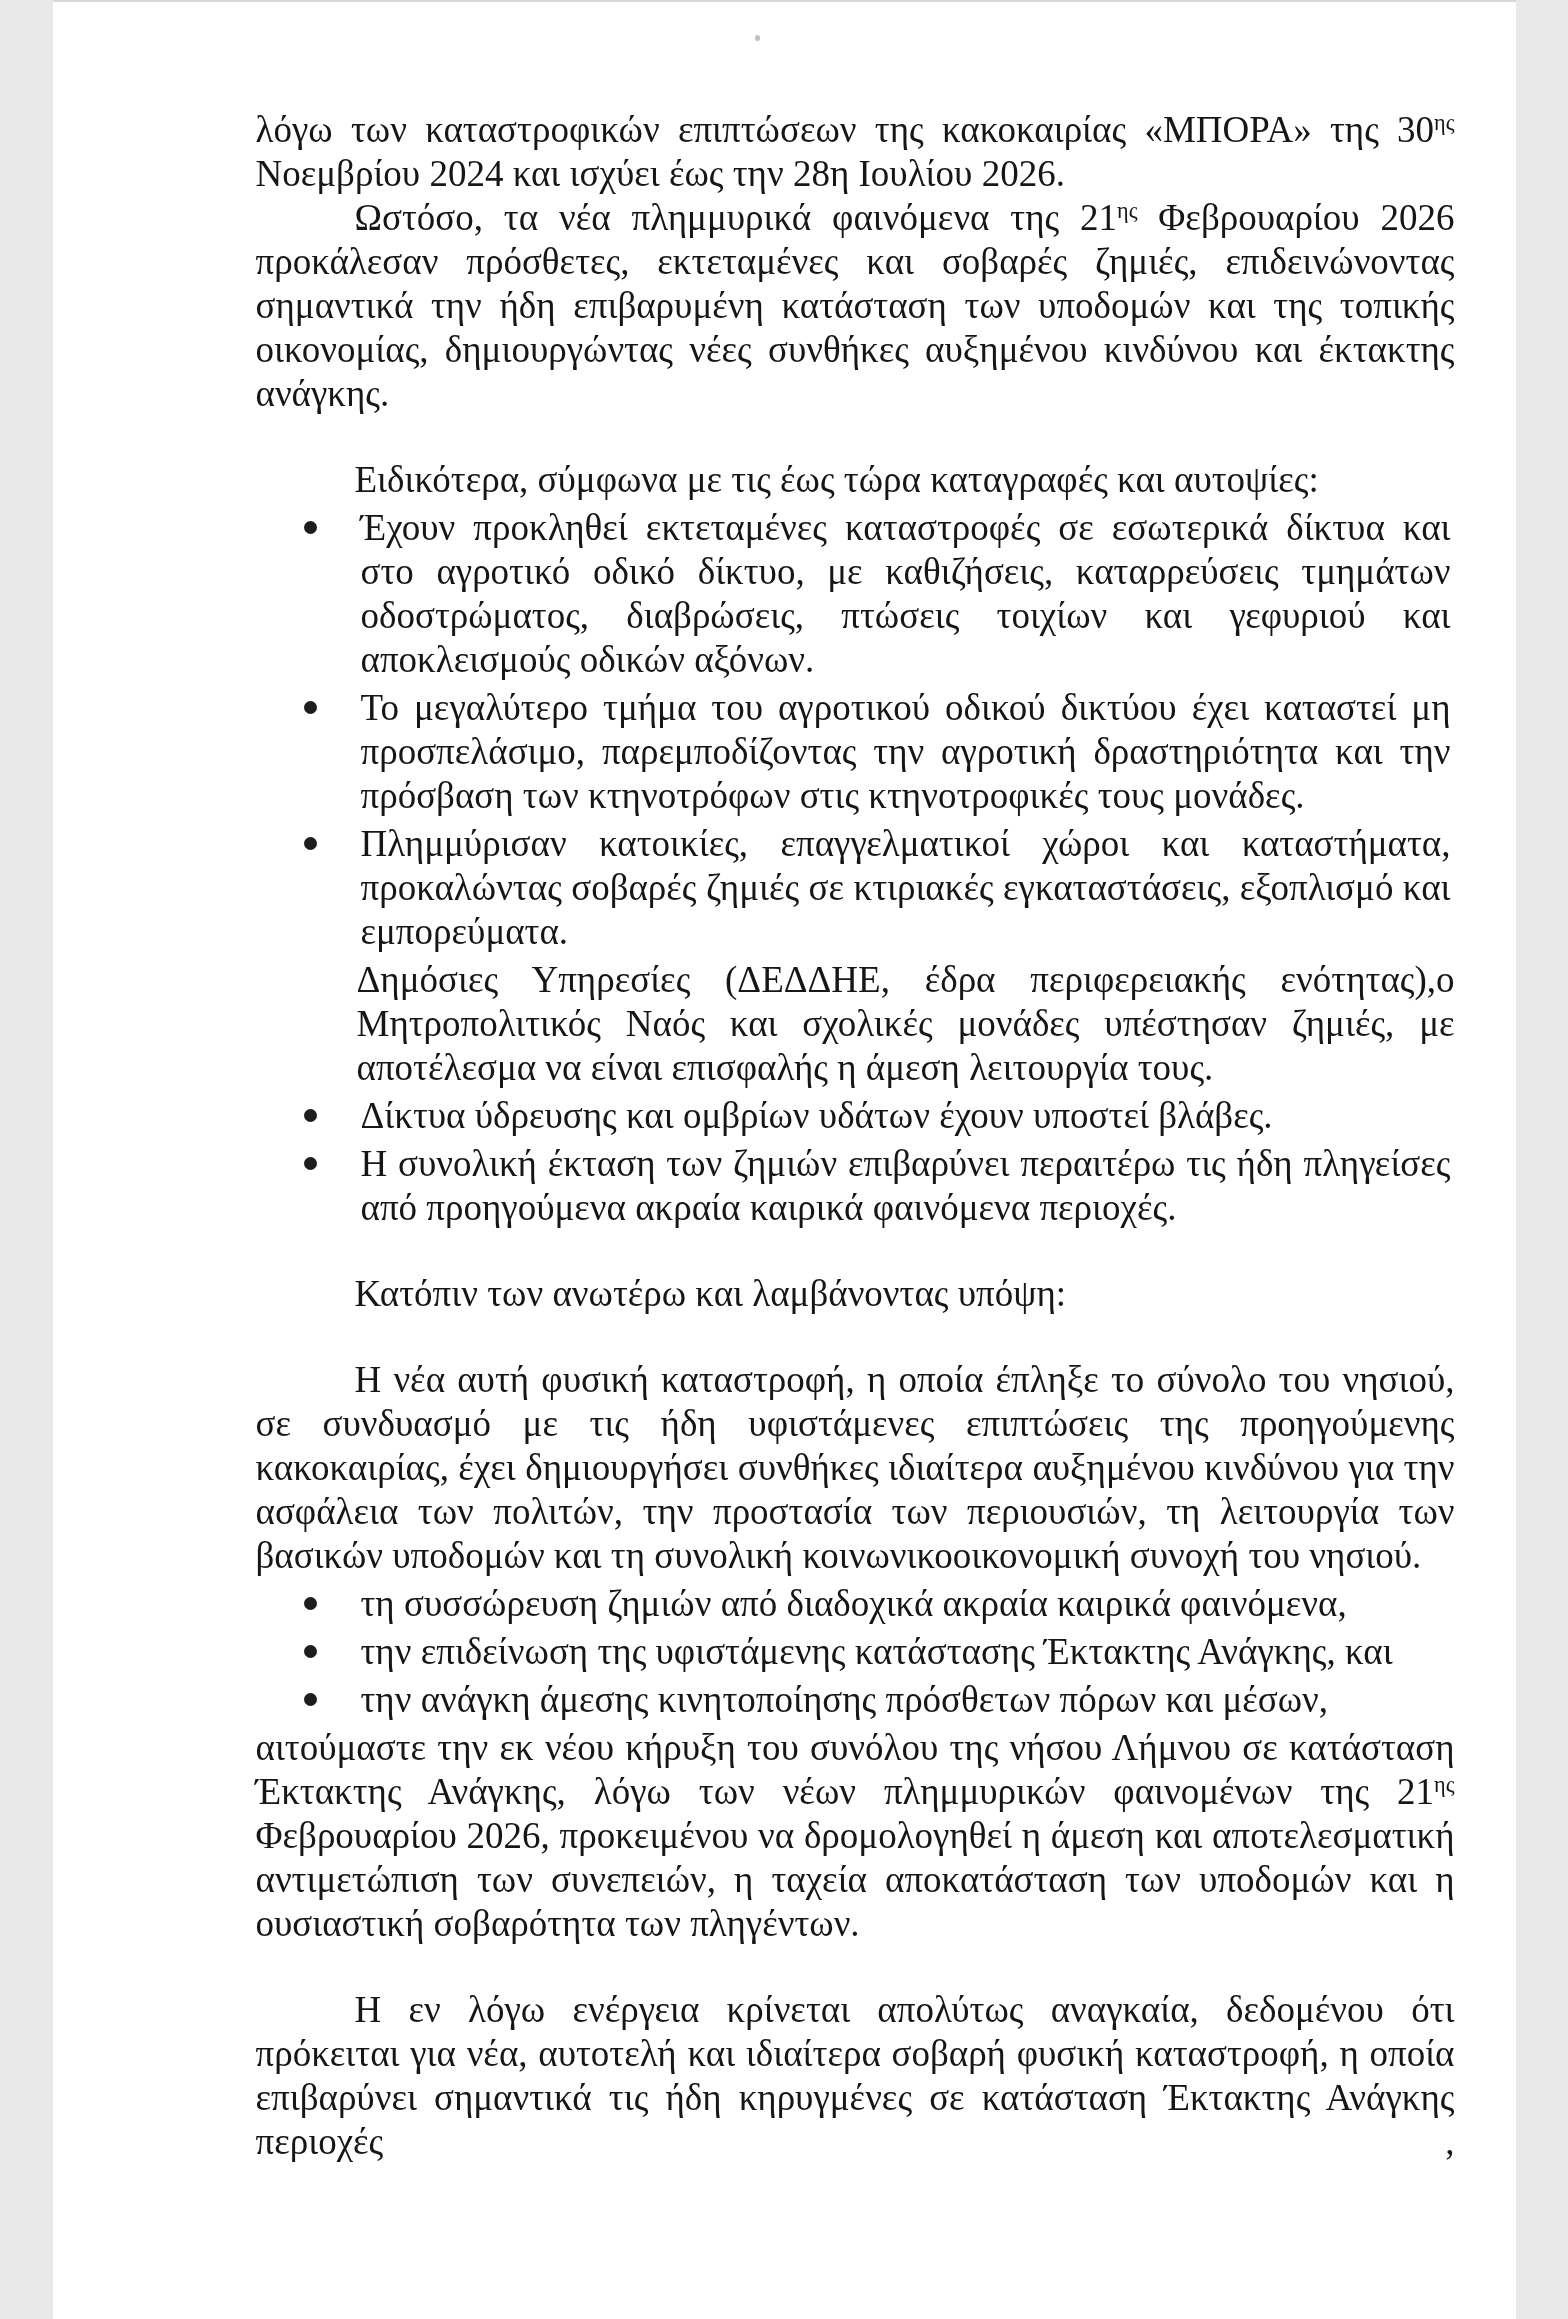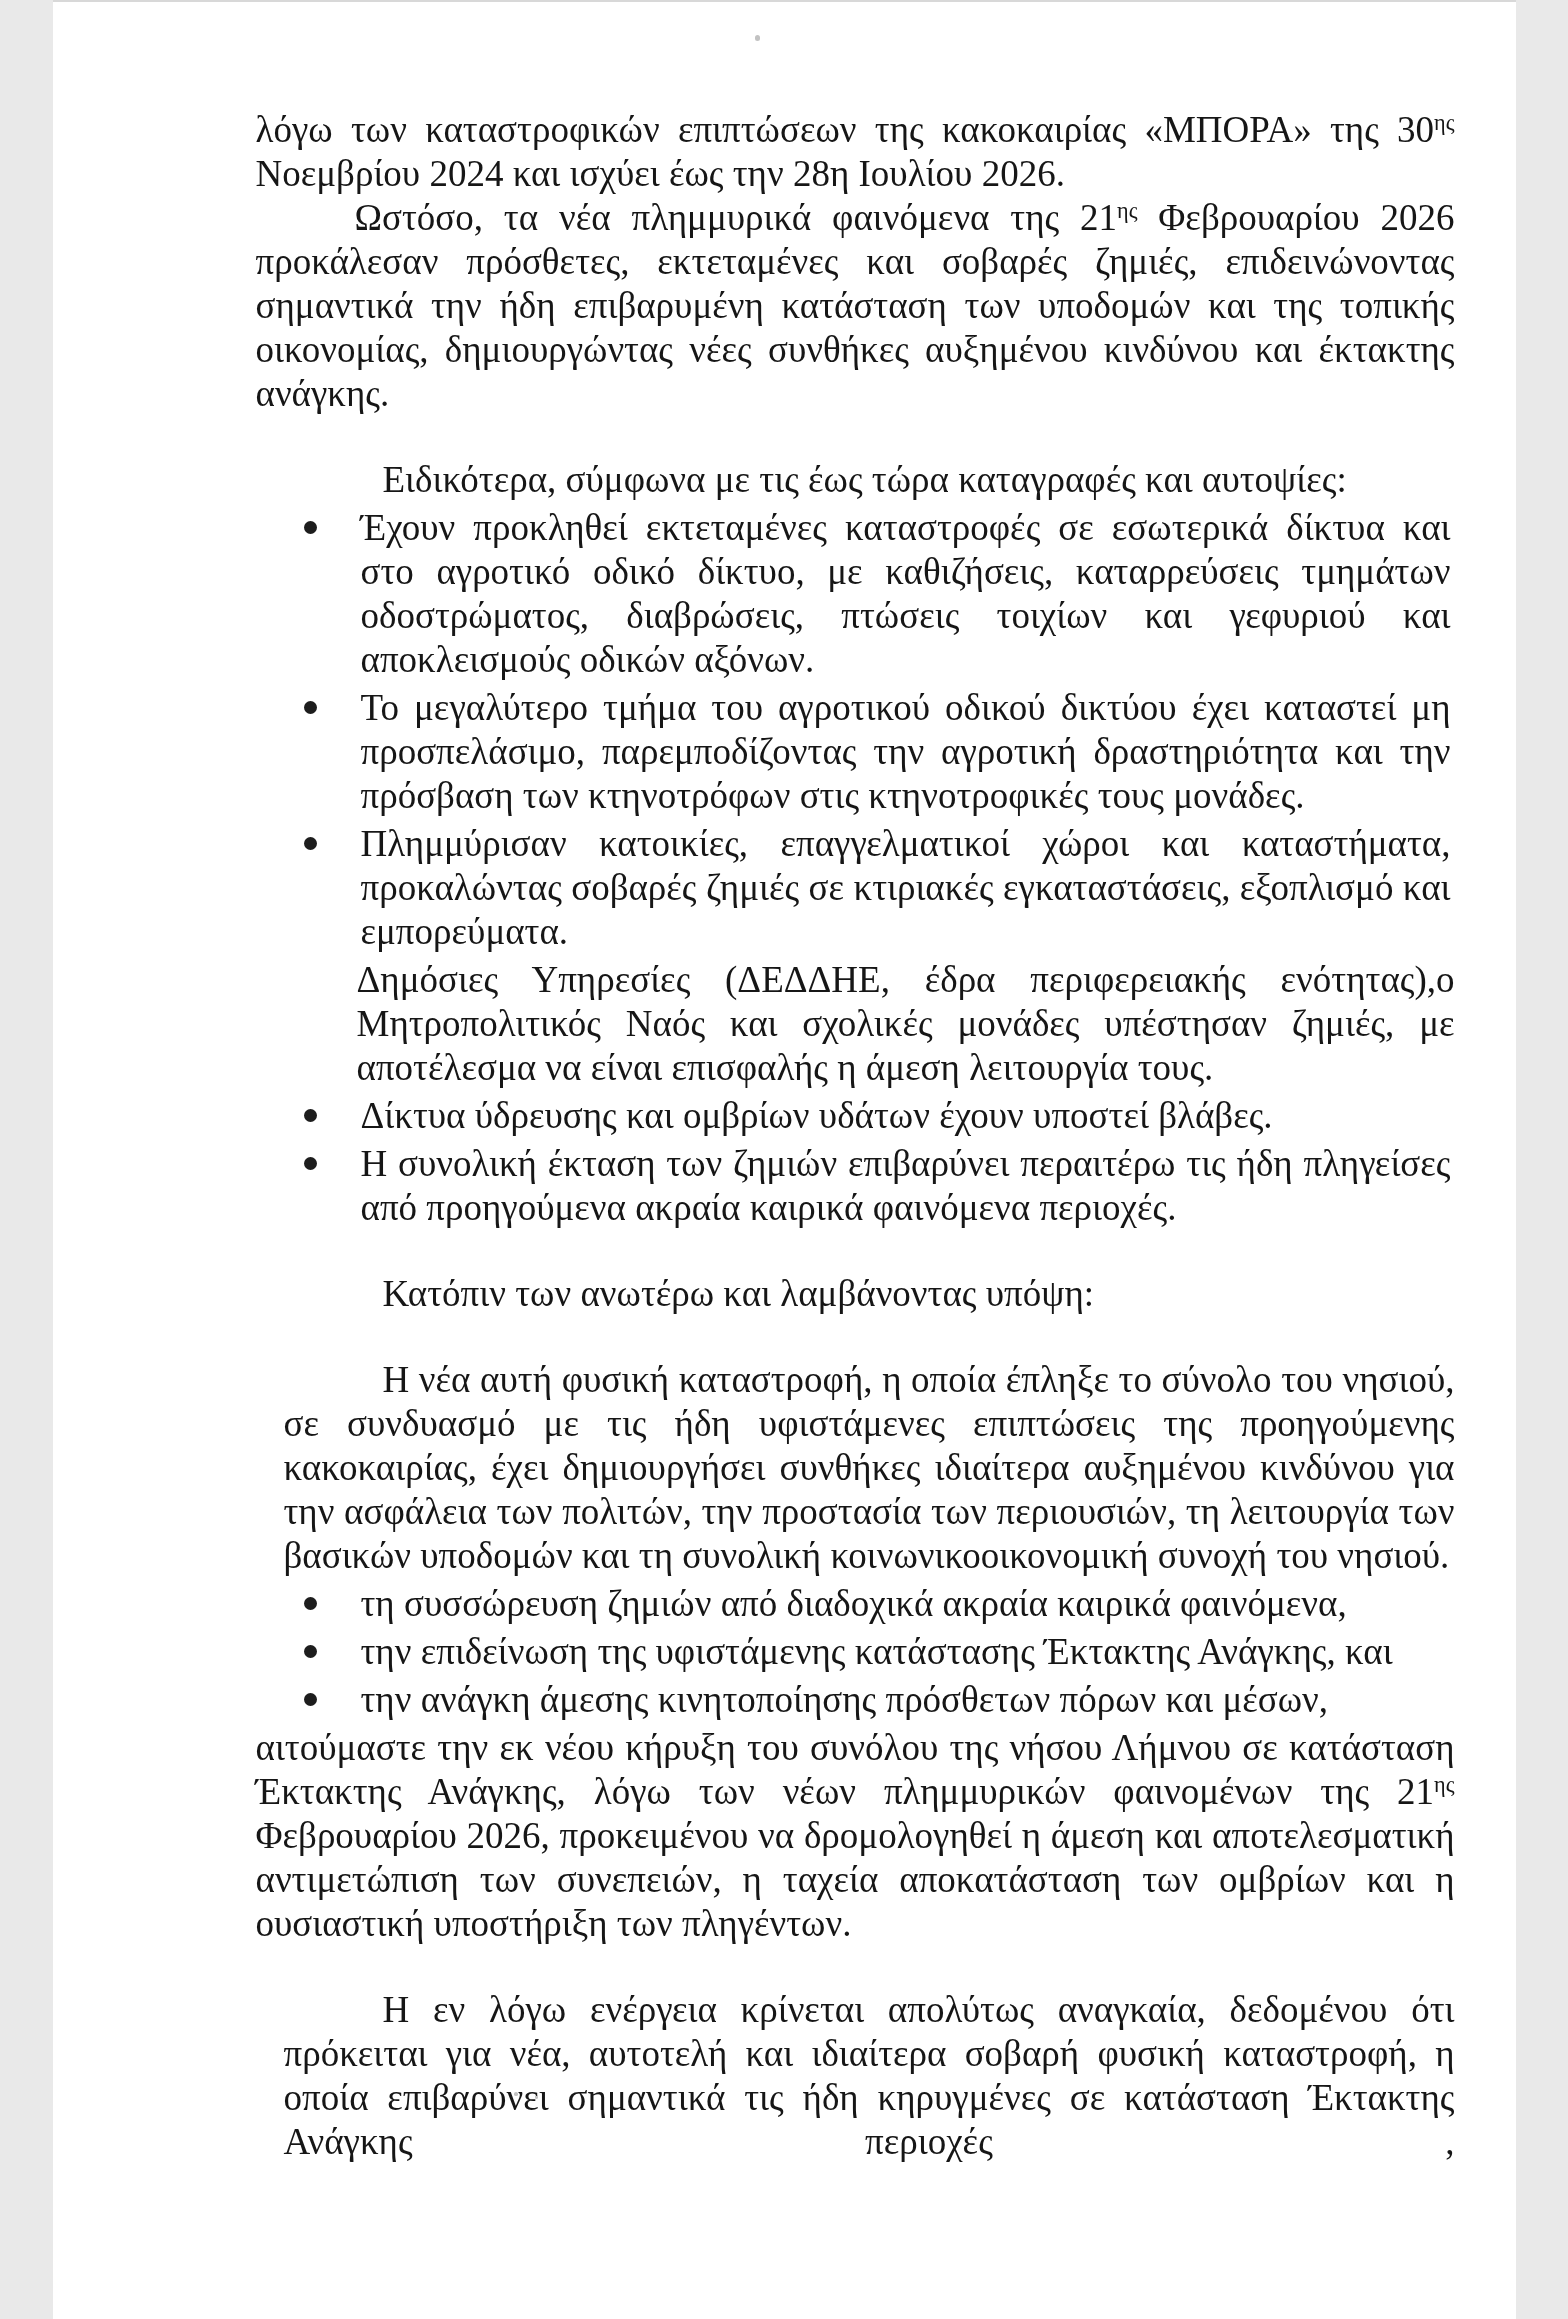--- a/index.html
+++ b/index.html
@@ -28,21 +28,21 @@
     position: absolute;
     left: 203px;
     top: 108px;
     width: 1199px;
   }
   .para {
     margin: 0;
     text-align: justify;
   }
   .indent { text-indent: 99px; }
-  .gap { margin-top: 42px; margin-left: 28px; }
+  .gap { margin-top: 42px; }
   .justify-last { text-align-last: justify; }
   .ord {
     font-size: 0.60em;
     line-height: 0;
     position: relative;
     top: -0.52em;
     vertical-align: baseline;
   }
   .bullet-item {
     position: relative;
@@ -114,19 +114,19 @@
       <div class="bullet-item">
         <span class="dot"></span>
         <p class="bullet-text">την επιδείνωση της υφιστάμενης κατάστασης Έκτακτης Ανάγκης, και</p>
       </div>
       <div class="bullet-item">
         <span class="dot"></span>
         <p class="bullet-text">την ανάγκη άμεσης κινητοποίησης πρόσθετων πόρων και μέσων,</p>
       </div>
     </div>
 
-    <p class="para"><span>αιτούμαστε την εκ νέου κήρυξη του συνόλου της νήσου Λήμνου σε κατάσταση Έκτακτης Ανάγκης, λόγω των νέων πλημμυρικών φαινομένων της 21</span><span class="ord">ης</span><span> Φεβρουαρίου 2026, προκειμένου να δρομολογηθεί η άμεση και αποτελεσματική αντιμετώπιση των συνεπειών, η ταχεία αποκατάσταση των ομβρίων και η ουσιαστική υποστήριξη των πληγέντων.</span></p>
+    <p class="para"><span>αιτούμαστε την εκ νέου κήρυξη του συνόλου της νήσου Λήμνου σε κατάσταση Έκτακτης Ανάγκης, λόγω των νέων πλημμυρικών φαινομένων της 21</span><span class="ord">ης</span><span> Φεβρουαρίου 2026, προκειμένου να δρομολογηθεί η άμεση και αποτελεσματική αντιμετώπιση των συνεπειών, η ταχεία αποκατάσταση των υποδομών και η ουσιαστική σοβαρότητα των πληγέντων.</span></p>
 
     <p class="para indent gap justify-last">Η εν λόγω ενέργεια κρίνεται απολύτως αναγκαία, δεδομένου ότι πρόκειται για νέα, αυτοτελή και ιδιαίτερα σοβαρή φυσική καταστροφή, η οποία επιβαρύνει σημαντικά τις ήδη κηρυγμένες σε κατάσταση Έκτακτης Ανάγκης περιοχές ,</p>
 
   </div>
 </div>
 
 
 </body></html>

